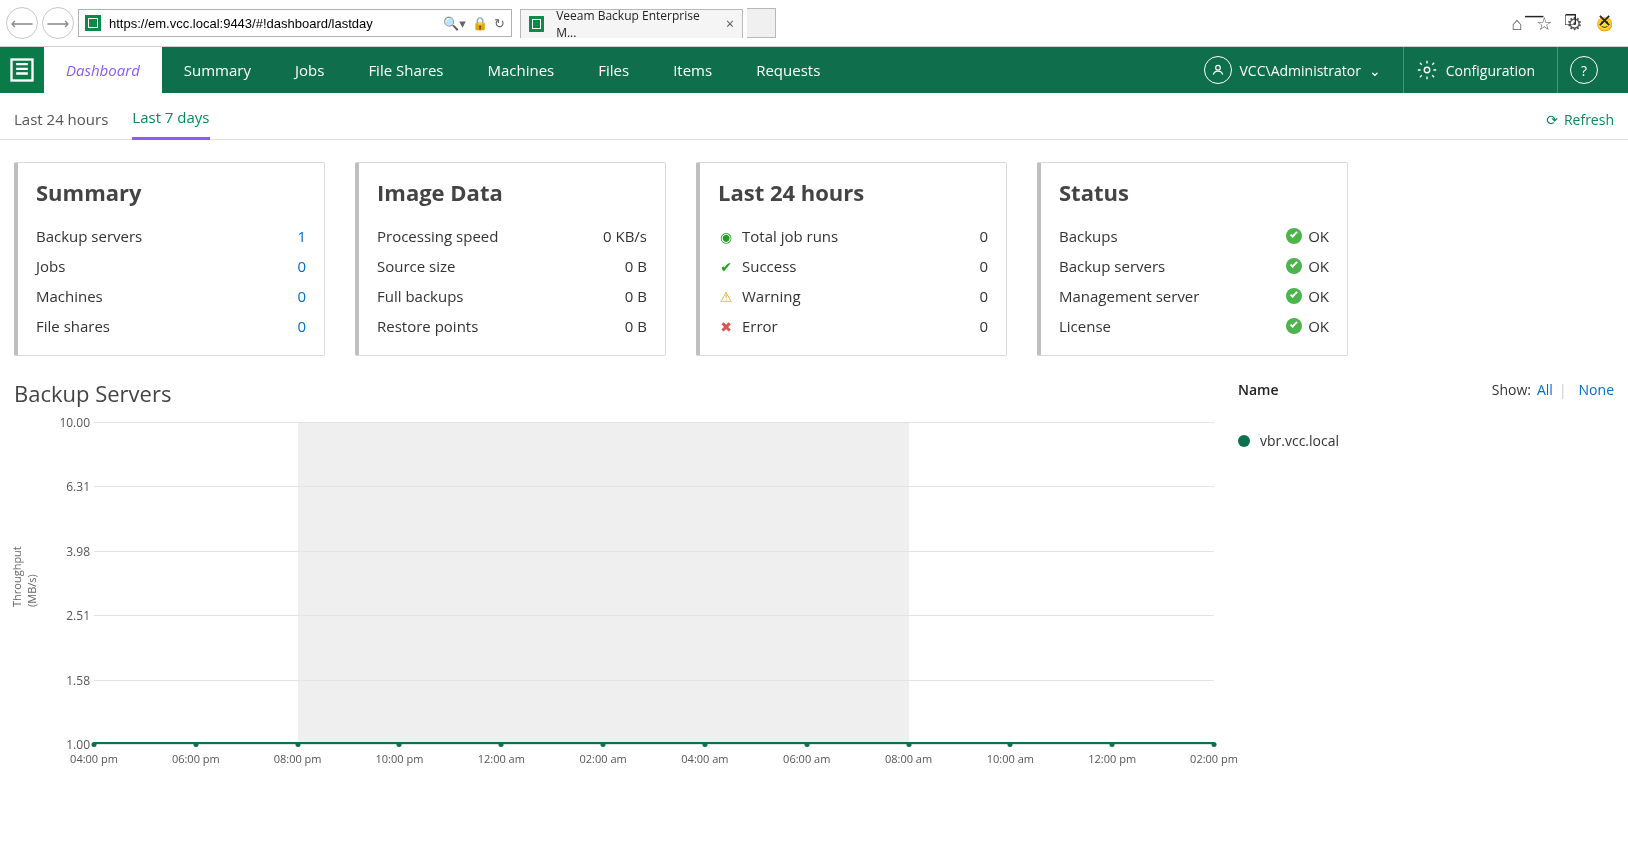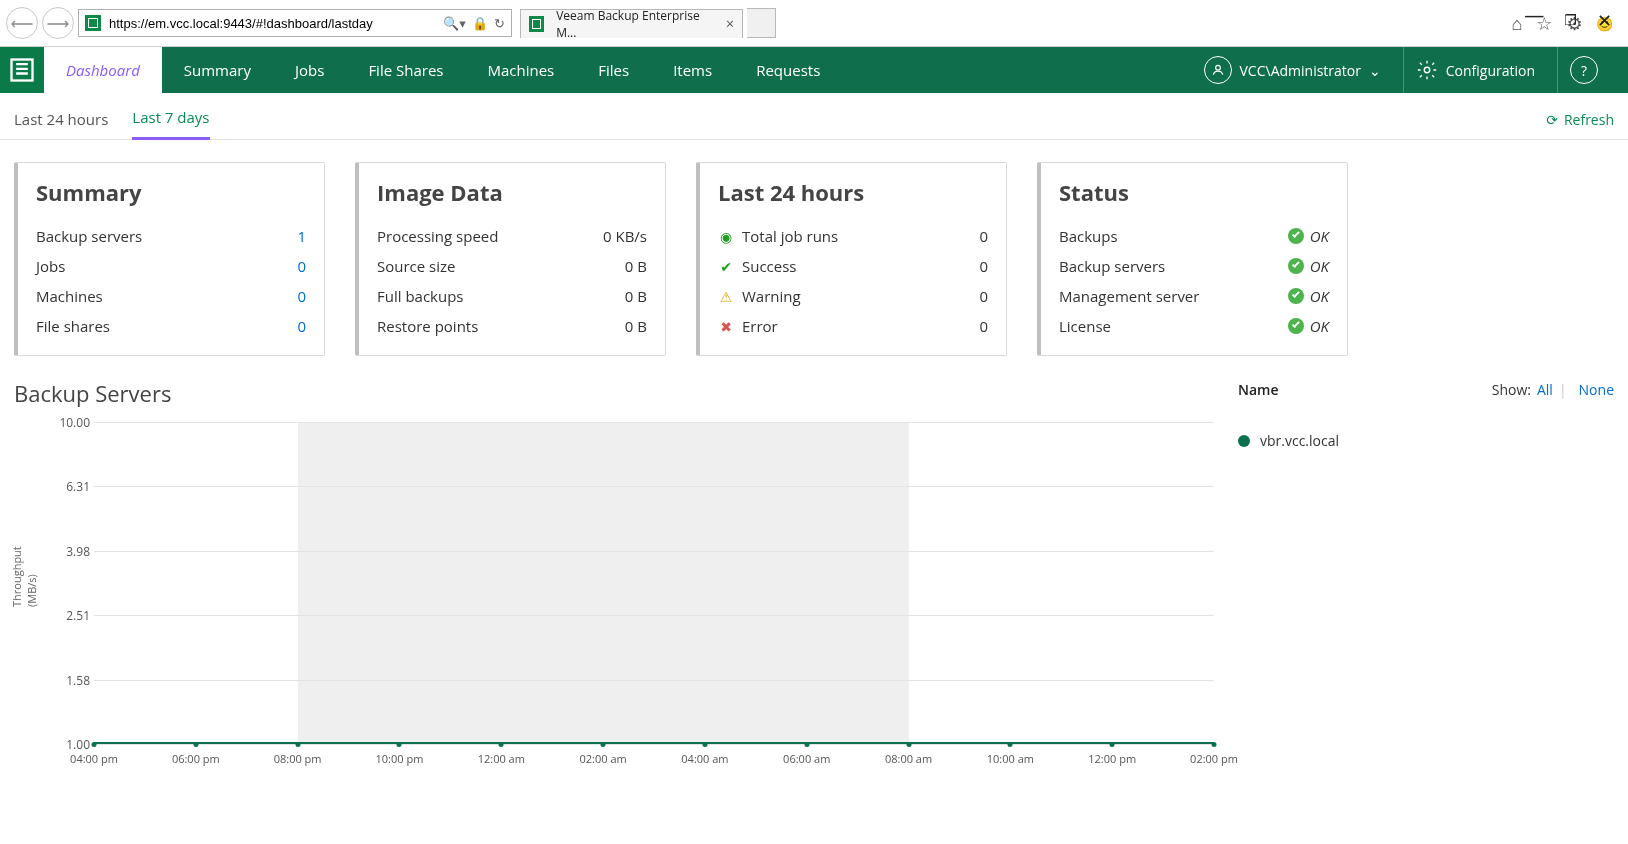--- a/index.html
+++ b/index.html
@@ -173,21 +173,21 @@
   .card h3 {
     margin: 0 0 14px 0;
     font-weight: 700;
     font-size: 22px;
     color: #444;
   }
   .kv { display:flex; justify-content:space-between; padding:5px 0; font-size:15px;}
   .kv .label { color: #333; display:flex; align-items:center; gap:8px;}
   .kv .val { color:#333;}
   .kv.link .val { color:#006dcf;}
-  .ok-chip { display:inline-flex; align-items:center; gap:6px;font-style:italic;}
+  .ok-chip { display:inline-flex; align-items:center; gap:6px;}
   .ok-dot { width:16px;height:16px;border-radius:50%;background:#4db34d;position:relative;}
   .ok-dot::after{content:"";position:absolute;left:4px;top:7px;width:4px;height:2px;background:#fff;transform:rotate(45deg);}
   .ok-dot::before{content:"";position:absolute;left:6px;top:5px;width:6px;height:2px;background:#fff;transform:rotate(-45deg);}
   .mini-ico { font-size:14px; width:16px; text-align:center;}
   .mini-play { color:#20a020;}
   .mini-ok { color:#20a020;}
   .mini-warn { color:#d6a400;}
   .mini-err { color:#d9534f;}
   .linktext { color:#006dcf; }
 

